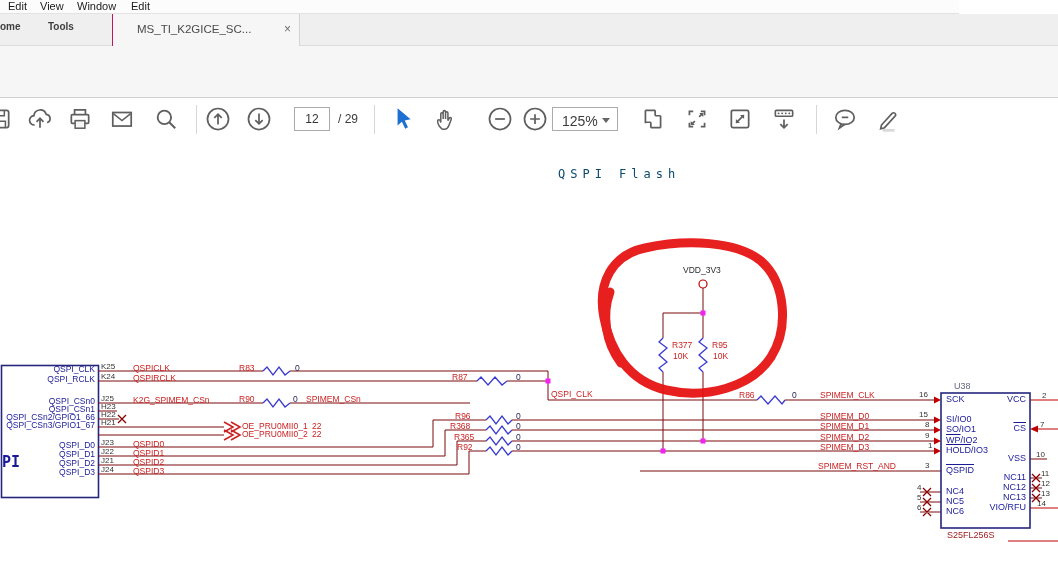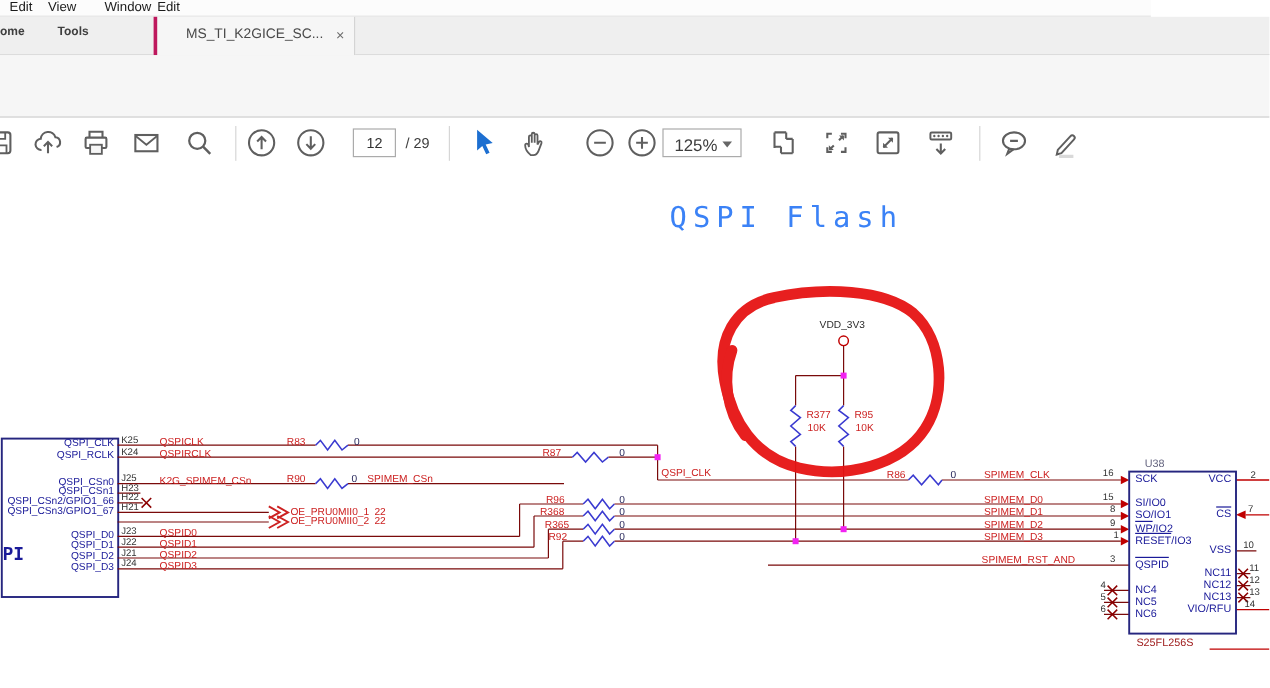--- a/index.html
+++ b/index.html
@@ -7,22 +7,22 @@
               font-family:"Liberation Sans", sans-serif; }
   #app { position:relative; width:1058px; height:573px; background:#fff; }
 
   
   .menubar { position:absolute; left:0; top:0; width:959px; height:14px; background:#fcfcfc;
              border-bottom:1px solid #e3e3e3; font-size:11px; color:#1b1b1b; }
   .menubar span { position:absolute; top:0; cursor:default; }
   .tabbar { position:absolute; left:0; top:14px; width:1058px; height:32px; background:#efefef;
             border-bottom:1px solid #dcdcdc; }
   .sectab { position:absolute; top:7px; font-size:10px; font-weight:bold; color:#3f3f3f; }
-  .doctab { position:absolute; left:128px; top:0; width:168px; height:32px; background:#f6f6f6;
-            border-left:3px solid #be185d; border-right:1px solid #d4d4d4; }
+  .doctab { position:absolute; left:112px; top:0; width:188px; height:32px; background:#f6f6f6;
+            border-left:1px solid #be185d; border-right:1px solid #d4d4d4; }
   .doctab .t { position:absolute; left:24px; top:9px; font-size:11.5px; color:#4a4a4a; white-space:nowrap; }
   .doctab .x { position:absolute; right:8px; top:8px; font-size:12px; color:#6d6d6d; line-height:14px; }
   .toolbar { position:absolute; left:0; top:46px; width:1058px; height:52px; background:#f6f6f6;
              border-bottom:1px solid #cfcfcf; }
   .tbi { position:absolute; top:60px; width:26px; height:26px; }
   .sep { position:absolute; top:59px; width:1px; height:29px; background:#d6d6d6; }
   .pagebox { position:absolute; left:294px; top:61px; width:36px; height:24px; border:1px solid #ababab;
              background:#fff; text-align:center; font-size:12px; color:#333;
              font-family:"Liberation Sans", sans-serif; }
   .pagetotal { position:absolute; left:338px; top:66px; font-size:12px; color:#3c3c3c; }
@@ -36,33 +36,33 @@
   .schem-svg { position:absolute; left:0; top:0; width:1058px; height:573px; pointer-events:none; }
   .lbl { position:absolute; font-size:8.5px; line-height:10px; white-space:nowrap; z-index:5; }
   .red   { color:#cc2222; }
   .navy  { color:#1a1a99; }
   .dark  { color:#2b2b2b; }
   .val   { color:#26265a; }
   .num   { font-size:8px; color:#333; }
   .c9    { font-size:9px; }
   .ov    { text-decoration:overline; }
   .title { position:absolute; left:558px; top:167px; font-family:"DejaVu Sans Mono", monospace;
-           font-size:24px; letter-spacing:5px; color:#3b82f6; z-index:5; }
+           font-size:12px; letter-spacing:5px; color:#0c4a6e; z-index:5; }
   .blocklabel { position:absolute; left:2px; top:453px; font-family:"DejaVu Sans Mono", monospace;
            font-weight:bold; font-size:15px; color:#1a1a99; z-index:5; }
 </style>
 </head>
 <body>
 
 <div id="app">
 
   <div class="menubar">
     <span style="left:8px">Edit</span>
     <span style="left:40px">View</span>
-    <span style="left:87px">Window</span>
+    <span style="left:77px">Window</span>
     <span style="left:131px">Edit</span>
   </div>
 
   <div class="tabbar">
     <span class="sectab" style="left:0">ome</span>
     <span class="sectab" style="left:48px">Tools</span>
     <div class="doctab">
       <span class="t">MS_TI_K2GICE_SC...</span>
       <span class="x">×</span>
     </div>
@@ -310,21 +310,21 @@
   <span class="lbl red" style="left:818px;top:461px">SPIMEM_RST_AND</span>
   <span class="lbl num" style="left:925px;top:461px">3</span>
 
   <span class="lbl c9" style="left:954px;top:381px;color:#666680">U38</span>
   <span class="lbl c9" style="left:947px;top:530px;color:#a02020">S25FL256S</span>
 
   <span class="lbl navy c9" style="left:946px;top:394px"><span>SCK</span><span class="ov"></span><span></span></span>
   <span class="lbl navy c9" style="left:946px;top:414px"><span>SI/IO0</span><span class="ov"></span><span></span></span>
   <span class="lbl navy c9" style="left:946px;top:424px"><span>SO/IO1</span><span class="ov"></span><span></span></span>
   <span class="lbl navy c9" style="left:946px;top:435px"><span></span><span class="ov">WP</span><span>/IO2</span></span>
-  <span class="lbl navy c9" style="left:946px;top:445px"><span></span><span class="ov">RESET</span><span>/IO3</span></span>
+  <span class="lbl navy c9" style="left:946px;top:445px"><span></span><span class="ov">HOLD</span><span>/IO3</span></span>
   <span class="lbl navy c9" style="left:946px;top:465px"><span></span><span class="ov">QSPID</span><span></span></span>
   <span class="lbl navy c9" style="left:946px;top:486px"><span>NC4</span></span>
   <span class="lbl navy c9" style="left:946px;top:496px"><span>NC5</span></span>
   <span class="lbl navy c9" style="left:946px;top:506px"><span>NC6</span></span>
 
   <span class="lbl num" style="left:917px;top:483px">4</span>
   <span class="lbl num" style="left:917px;top:493px">5</span>
   <span class="lbl num" style="left:917px;top:503px">6</span>
 
   <span class="lbl navy c9" style="right:32px;top:394px"><span>VCC</span><span class="ov"></span></span>

